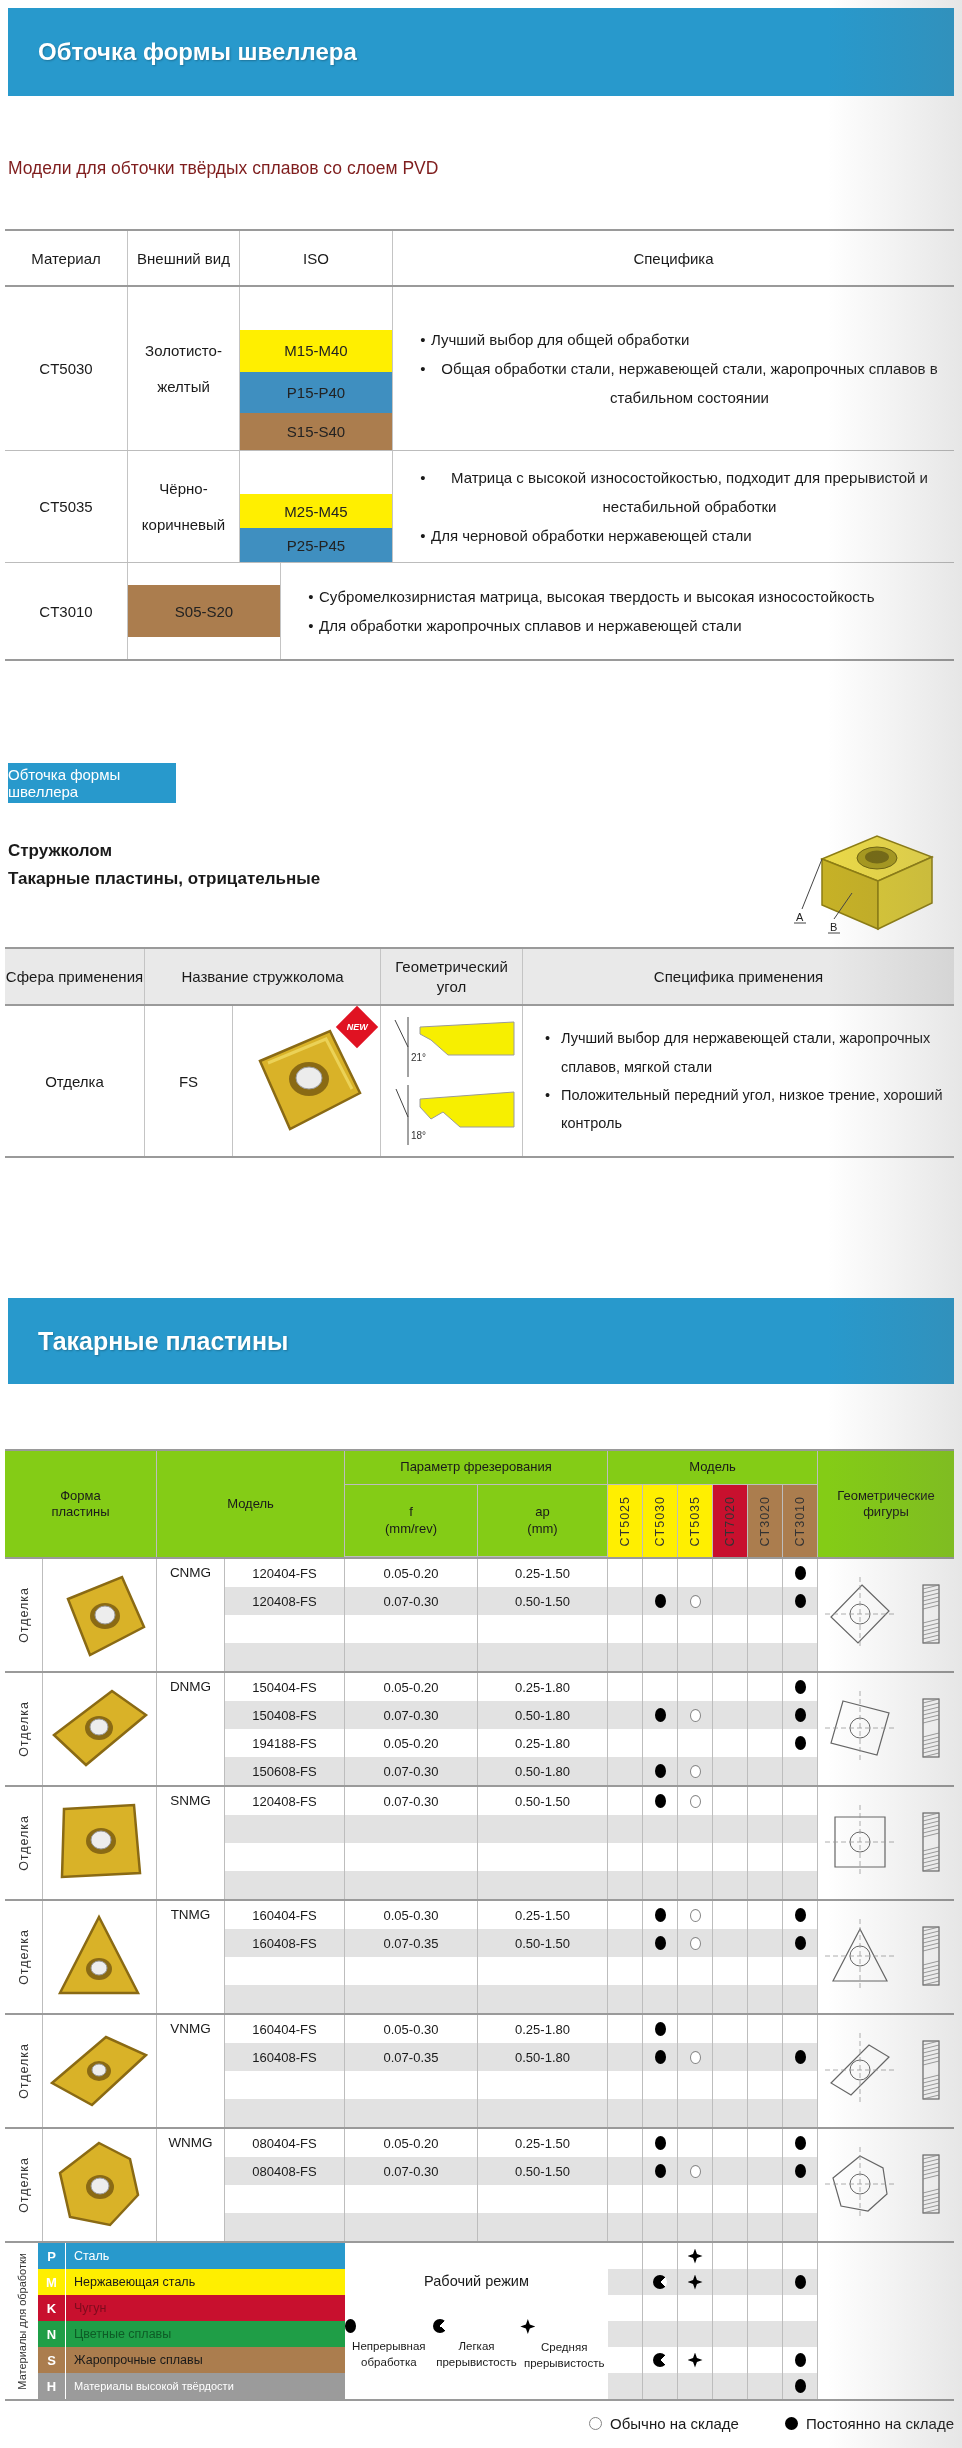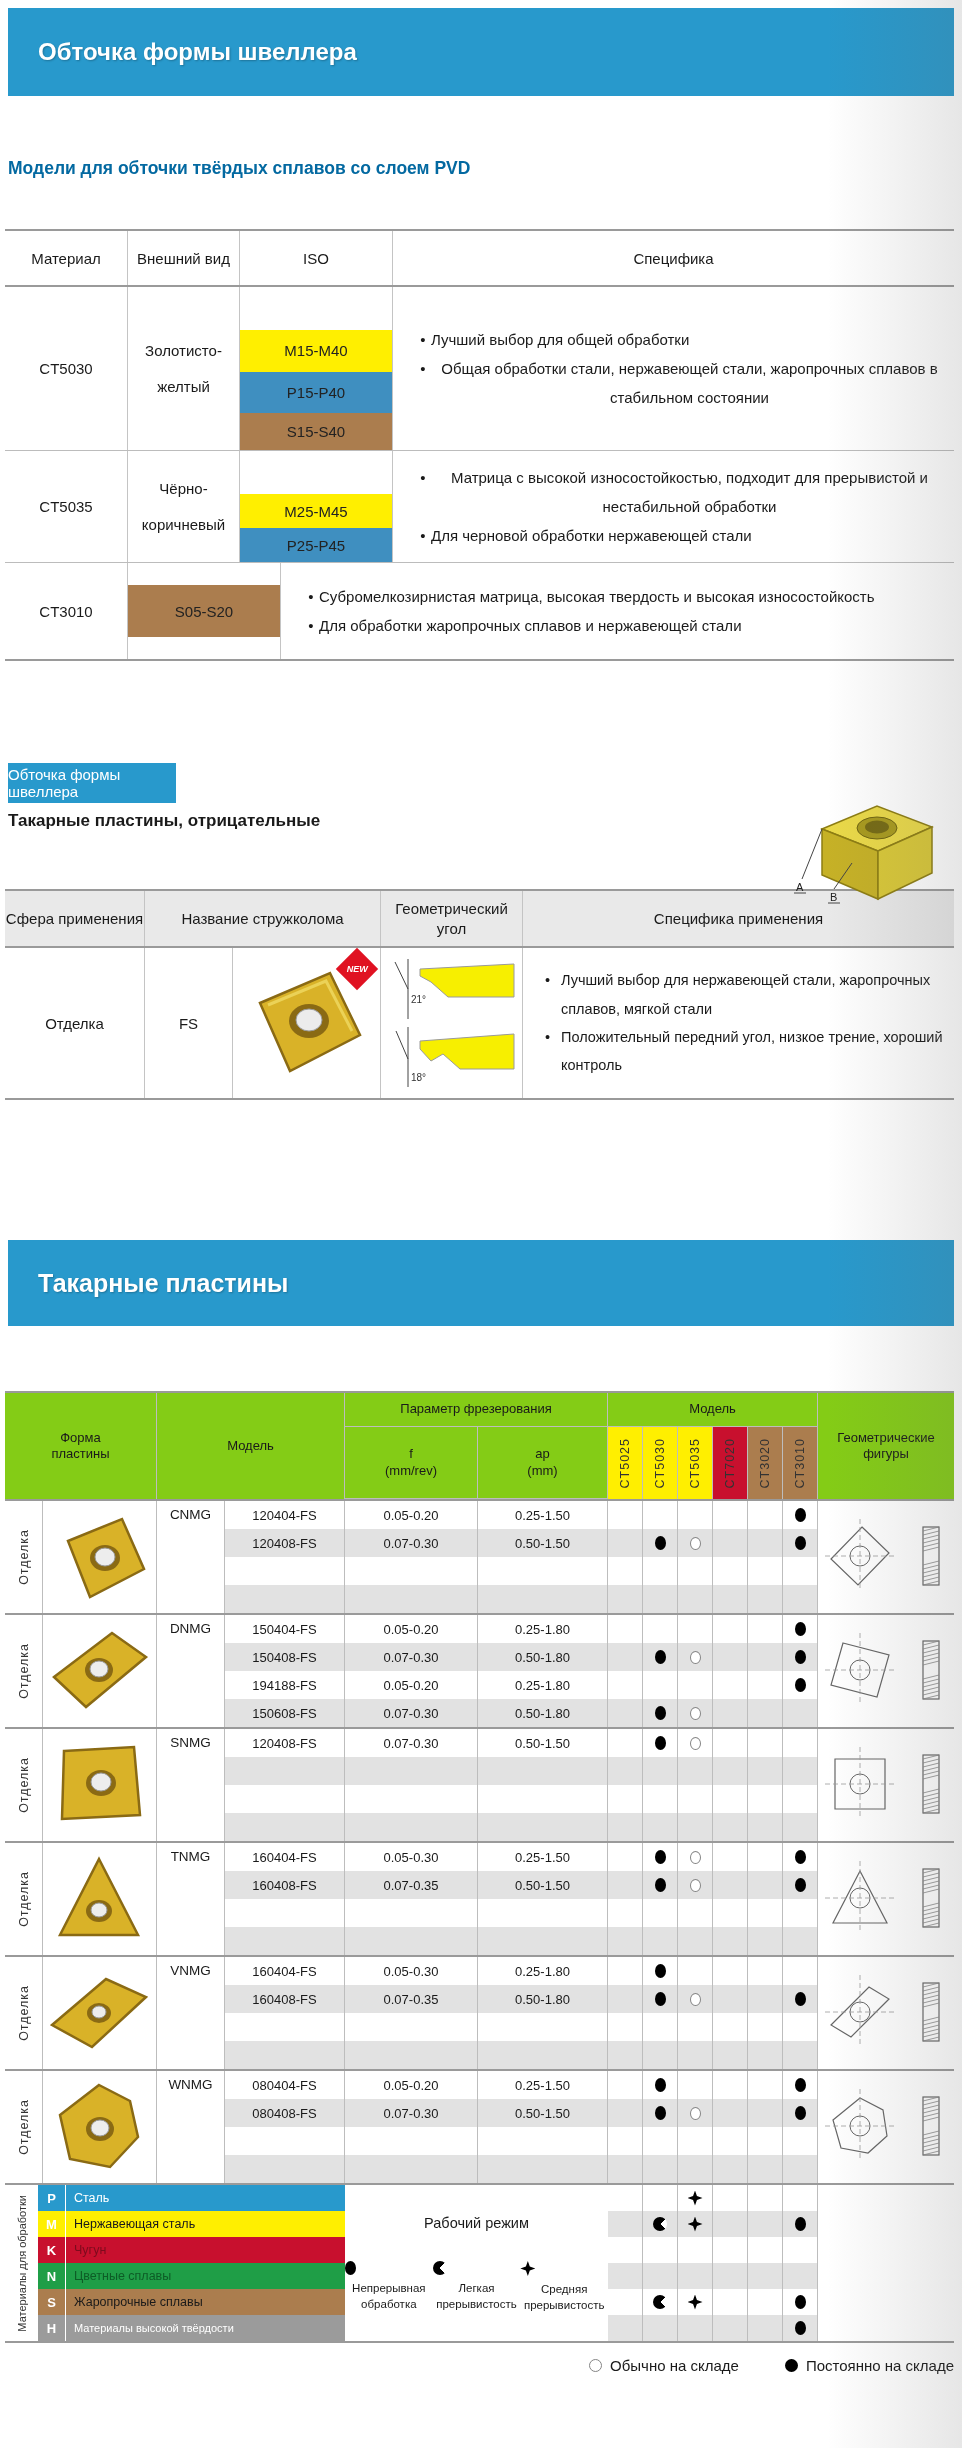--- a/index.html
+++ b/index.html
@@ -12,21 +12,21 @@
     background:linear-gradient(to right, rgba(100,100,100,0) 0%, rgba(100,100,100,0.16) 100%);
     pointer-events:none; z-index:50;}
   
   .banner{ margin:8px 8px 0 8px; height:88px; background:#2899cc; color:#fff;
     font-weight:bold; display:flex; align-items:center; padding-left:30px;
     text-shadow:1px 1px 2px rgba(0,0,0,.25);}
   .banner.b1{ font-size:24px; }
   .banner.b2{ height:86px; font-size:25px; margin-top:140px; }
   .tag{ margin:102px 0 0 8px; width:168px; height:40px; background:#2899cc; color:#fff;
     font-size:15px; display:flex; align-items:center; justify-content:center; }
-  .sec-title{ margin:62px 0 0 8px; font-size:17.5px; font-weight:bold; color:#0369a1; }
+  .sec-title{ margin:62px 0 0 8px; font-size:17.5px; font-weight:normal; color:#7f1d1d; }
   
   .t1{ margin:50px 0 0 5px; width:949px; border-top:2px solid #9a9a9a; border-bottom:2px solid #9a9a9a; font-size:15px; }
   .t1 .hrow{ display:flex; height:56px; border-bottom:2px solid #9a9a9a; align-items:center; }
   .t1 .row{ display:flex; border-bottom:1px solid #bcbcbc; }
   .t1 .row:last-child{ border-bottom:none; }
   .c-mat{ width:123px; } .c-app{ width:112px; } .c-iso{ width:153px; } .c-spec{ flex:1; }
   .t1 .cell{ border-right:1px solid #c4c4c4; display:flex; align-items:center; justify-content:center;
     text-align:center; align-self:stretch; }
   .t1 .c-spec{ border-right:none; }
   .isoStack{ display:flex; flex-direction:column; justify-content:center; align-self:stretch; }
@@ -187,20 +187,21 @@
       </div>
     </div>
   </div>
 </div>
 
 <div class="tag">
   <span>Обточка формы швеллера</span>
 </div>
 
 <div class="chipwrap">
+  <div class="chip-h1">Стружколом</div>
   <div class="chip-h2">Такарные пластины, отрицательные</div>
   <svg class="insert3d" width="160" height="120" viewBox="0 0 160 120">
     <polygon points="34,36 89,13 144,34 90,58" fill="#ead948" stroke="#8d7d12" stroke-width="1.5"></polygon>
     <polygon points="34,36 90,58 90,106 34,82" fill="#c6b126" stroke="#8d7d12" stroke-width="1.5"></polygon>
     <polygon points="144,34 90,58 90,106 144,80" fill="#d9c837" stroke="#8d7d12" stroke-width="1.5"></polygon>
     <ellipse cx="89" cy="35" rx="20" ry="11" fill="#a89a1e" stroke="#6f6410"></ellipse>
     <ellipse cx="89" cy="34" rx="12" ry="6.5" fill="#756a14"></ellipse>
     <line x1="34" y1="36" x2="14" y2="86" stroke="#444" stroke-width="1"></line>
     <line x1="64" y1="70" x2="46" y2="96" stroke="#444" stroke-width="1"></line>
     <text x="8" y="98" font-size="11" fill="#222">A</text>

